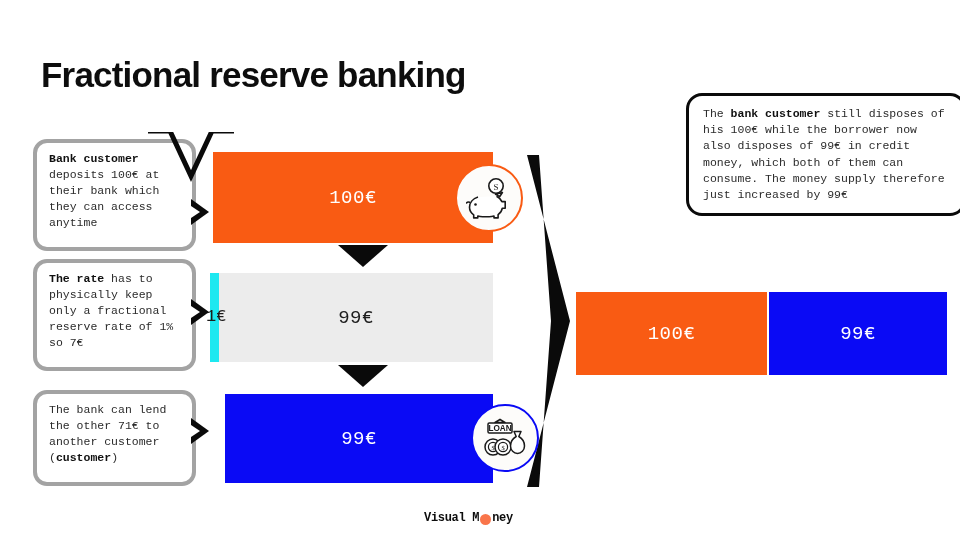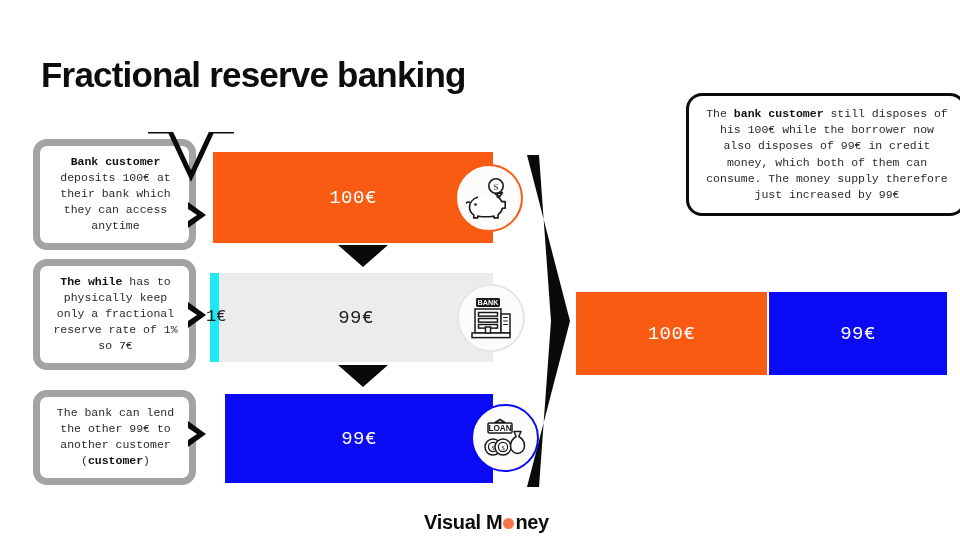--- a/index.html
+++ b/index.html
@@ -10,48 +10,47 @@
     width: 960px;
     height: 540px;
     background: #ffffff;
     font-family: "Liberation Sans", sans-serif;
     overflow: hidden;
   }
   .stage {
     position: relative;
     width: 960px;
     height: 384px;
-    text-align: center;
   }
 
   
   .title {
     position: absolute;
     left: 41px;
     top: 55px;
     font-family: "Liberation Sans", sans-serif;
     font-size: 35px;
     font-weight: bold;
     letter-spacing: -0.8px;
     color: #0d0d0d;
     white-space: nowrap;
   }
 
   
   .callout {
     position: absolute;
     box-sizing: border-box;
     background: #ffffff;
-    border: 7px solid #a3a3a3;
+    border: 4px solid #a3a3a3;
     border-radius: 14px;
     font-family: "Liberation Mono", monospace;
     font-size: 11.5px;
     line-height: 16px;
     color: #2b2b2b;
-    padding: 8px 10px 9px 12px;
+    padding: 8px 10px 16px 12px;
     z-index: 6;
   }
   .callout b {
     color: #101010;
     font-weight: bold;
   }
   
   .tail-r {
     position: absolute;
     right: -17px;
@@ -214,22 +213,22 @@
   }
   #supply-orange { width: 191px; background: #f95b13; }
   #supply-gap    { width: 2px; background: #ffffff; }
   #supply-blue   { flex: 1; background: #0a0af5; }
 
   
   .logo {
     position: absolute;
     left: 424px;
     top: 511px;
-    font-family: Liberation Sans, sans-serif;
-    font-size: 20px;
+    font-family: Liberation Mono, monospace;
+    font-size: 12px;
     font-weight: bold;
     letter-spacing: -0.3px;
     color: #0d0d0d;
     white-space: nowrap;
     display: flex;
     align-items: center;
   }
   .logo-dot {
     display: inline-block;
     width: 11px;
@@ -270,34 +269,20 @@
     <svg width="46" height="42" viewBox="0 0 46 42" fill="none" stroke="#1a1a1a" stroke-width="1.6">
       <circle cx="30" cy="9" r="7.2" fill="#fff"></circle>
       <text x="30" y="12.6" font-size="9" font-family="Liberation Serif, serif" fill="#1a1a1a" stroke="none" text-anchor="middle">S</text>
       <path d="M12 20c-5 1.5-8.5 5.6-8.5 10.2 0 3.1 1.6 5.8 4.2 7.6v3.1h4.1v-1.8c1.5.4 3.1.6 4.8.6h6.6c1.7 0 3.3-.2 4.8-.6v1.8h4.1v-3.2c2.3-1.6 3.8-3.9 4.2-6.5h2.9v-6.6h-3.3c-1-2.3-2.9-4.2-5.4-5.4" stroke-linejoin="round" fill="#fff"></path>
       <path d="M29.5 17.2c1.6.6 3 1.5 4.1 2.6l2.8-4.3-6.9 1.7z" fill="#fff" stroke-linejoin="round"></path>
       <circle cx="9.5" cy="27.5" r="1.3" fill="#1a1a1a" stroke="none"></circle>
       <path d="M3.6 25.2c-1.3-.5-2.4-.2-3.1.7" stroke-linecap="round"></path>
     </svg>
   </div>
 
-  <div class="medallion" id="icon-bank">
-    <svg width="46" height="44" viewBox="0 0 46 44" fill="none" stroke="#1a1a1a" stroke-width="1.5">
-      <rect x="8" y="2" width="24" height="9" rx="1.4" fill="#1a1a1a" stroke="none"></rect>
-      <text x="20" y="9.2" font-size="7.2" font-weight="bold" font-family="Liberation Sans, sans-serif" fill="#fff" stroke="none" text-anchor="middle">BANK</text>
-      <rect x="7" y="13" width="26" height="24" fill="#fff"></rect>
-      <rect x="10.5" y="16.5" width="19" height="3.6" fill="#fff"></rect>
-      <rect x="10.5" y="22.5" width="19" height="3.6" fill="#fff"></rect>
-      <rect x="10.5" y="28.5" width="19" height="3.6" fill="#fff"></rect>
-      <rect x="33" y="18" width="9" height="19" fill="#fff"></rect>
-      <path d="M35.2 21.5h4.6M35.2 25h4.6M35.2 28.5h4.6" stroke-width="1.2"></path>
-      <rect x="4" y="37" width="38" height="4.6" fill="#fff"></rect>
-      <rect x="17.5" y="31" width="5" height="6" fill="#fff"></rect>
-    </svg>
-  </div>
 
   <div class="medallion" id="icon-loan">
     <svg width="48" height="44" viewBox="0 0 48 44" fill="none" stroke="#1a1a1a" stroke-width="1.5">
       <path d="M19 3.5v3" stroke-linecap="round"></path>
       <path d="M14 6.5h10l-5-3z" fill="#fff" stroke-linejoin="round"></path>
       <rect x="7" y="7" width="24" height="10" rx="1.3" fill="#fff"></rect>
       <text x="19" y="15" font-size="8.2" font-weight="bold" font-family="Liberation Sans, sans-serif" fill="#1a1a1a" stroke="none" text-anchor="middle">LOAN</text>
       <circle cx="12" cy="31" r="8" fill="#fff"></circle>
       <circle cx="12" cy="31" r="4.6" fill="#fff" stroke-width="1.2"></circle>
       <text x="12" y="34" font-size="6.5" font-family="Liberation Serif, serif" fill="#1a1a1a" stroke="none" text-anchor="middle">$</text>
@@ -307,26 +292,26 @@
       <path d="M33 15.5h7l-2.2 5c3.4 2 5.7 5.6 5.7 9.4 0 4.2-3.3 7.6-7 7.6s-7-3.4-7-7.6c0-3.8 2.3-7.4 5.7-9.4z" fill="#fff" stroke-linejoin="round"></path>
     </svg>
   </div>
 
   <div class="callout" id="callout-customer">
     <span><b>Bank customer</b><span> deposits 100€ at their bank which they can access anytime</span></span>
     <span class="tail-r"></span>
   </div>
 
   <div class="callout" id="callout-bank">
-    <span><b>The while</b><span> has to physically keep only a fractional reserve rate of 1% so 7€</span></span>
+    <span><b>The rate</b><span> has to physically keep only a fractional reserve rate of 1% so 7€</span></span>
     <span class="tail-r"></span>
   </div>
 
   <div class="callout" id="callout-lend">
-    <span><span>The bank can lend the other 99€ to another customer (</span><b>customer</b><span>)</span></span>
+    <span><span>The bank can lend the other 71€ to another customer (</span><b>customer</b><span>)</span></span>
     <span class="tail-r"></span>
   </div>
 
   <svg class="chevron" viewBox="0 0 45 332">
     <path d="M2 0 L45 166 L2 332 L14 332 L26 166 L14 0 Z" fill="#0a0a0a"></path>
   </svg>
 
   <div id="callout-supply">
     <span><span>The </span><b>bank customer</b><span> still disposes of his 100€ while the borrower now also disposes of 99€ in credit money, which both of them can consume. The money supply therefore just increased by 99€</span></span>
   </div>

